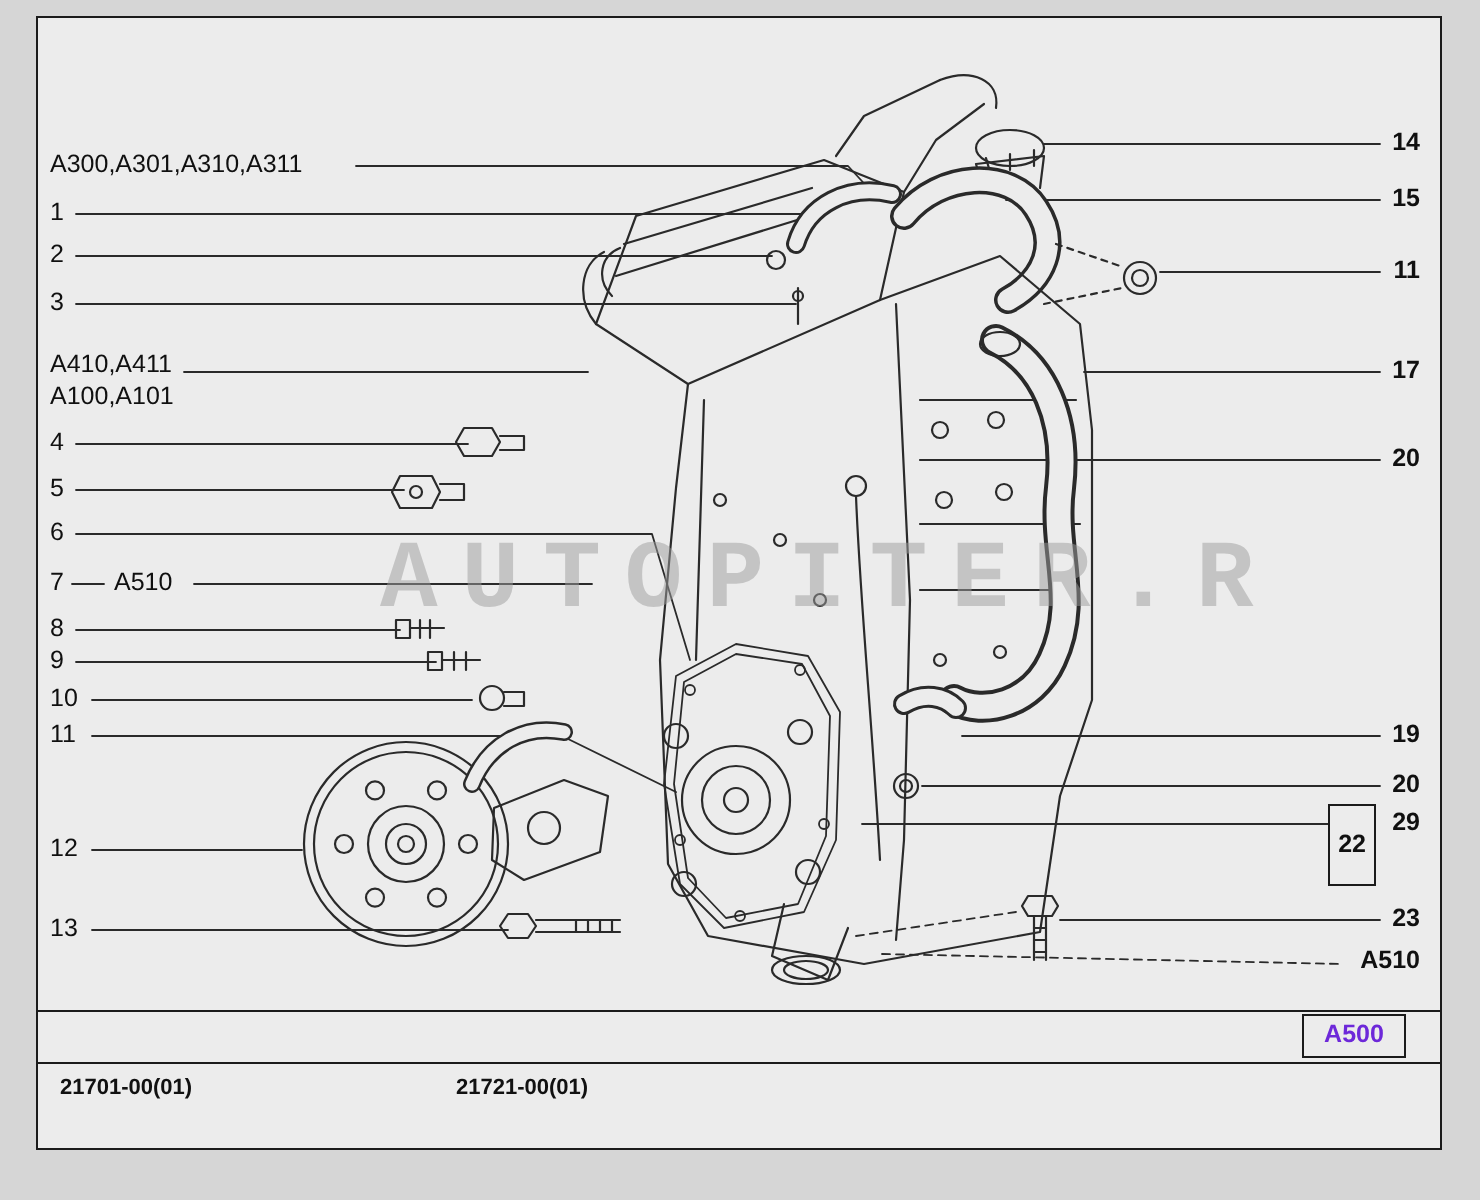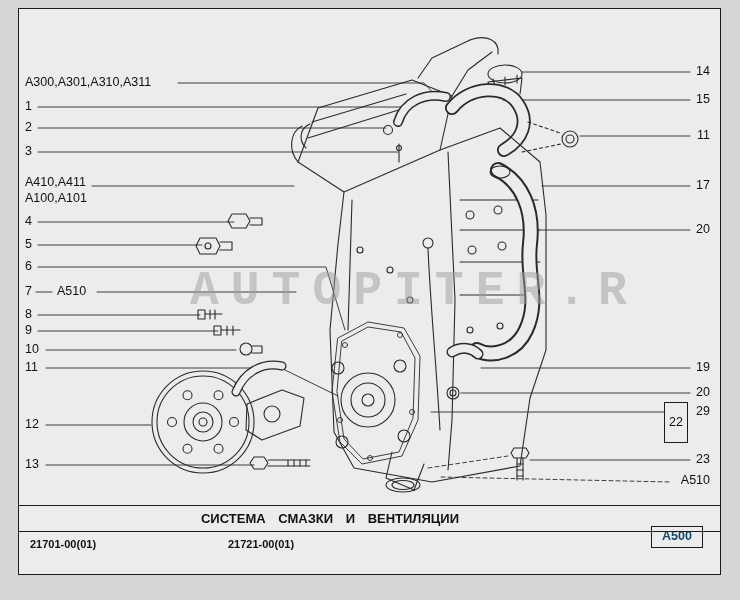--- a/index.html
+++ b/index.html
@@ -18,31 +18,31 @@
   .svg-art { position:absolute; left:0; top:0; pointer-events:none; }
   .watermark {
     position:absolute; left:190px; top:264px;
     font-size:48px; font-weight:bold; letter-spacing:12px;
     color:#9e9e9e; opacity:.5; white-space:nowrap;font-family:Liberation Mono, monospace;
   }
   .callout {
     position:absolute; font-size:12.5px; line-height:15px; color:#101010;
     white-space:nowrap; cursor:pointer;
   }
-  .callout.right { text-align:right; }
+  .callout.right { text-align:right;font-weight:bold; }
   .boxed { border:1.3px solid #1b1b1b; padding:12px 4px; }
   .hline { position:absolute; left:18px; width:703px; border-top:1.6px solid #1b1b1b; }
   .title-text {
     position:absolute; top:511px; left:18px; width:624px; text-align:center;
     font-weight:bold; font-size:13px; word-spacing:9px; color:#111;
   }
   .code-box {
     position:absolute; left:651px; top:507px; width:52px; height:22px;
     border:1.6px solid #1b1b1b; text-align:center; font-weight:bold;
-    font-size:12.5px; line-height:19px; color:#0c4a6e; background:#ececec;margin-top:19px;
+    font-size:12.5px; line-height:19px; color:#6d28d9; background:#ececec;
   }
   .model-col {
     position:absolute; top:537px; font-weight:bold; font-size:11px;
     line-height:15px; color:#111; white-space:nowrap;
   }
 </style>
 </head>
 <body>
 
 <div class="sheet">
@@ -271,21 +271,20 @@
   <div class="callout right" style="right:30px; top:178px">17</div>
   <div class="callout right" style="right:30px; top:222px">20</div>
   <div class="callout right" style="right:30px; top:360px">19</div>
   <div class="callout right" style="right:30px; top:385px">20</div>
   <div class="callout right boxed" style="right:52px; top:402px">22</div>
   <div class="callout right" style="right:30px; top:404px">29</div>
   <div class="callout right" style="right:30px; top:452px">23</div>
   <div class="callout right" style="right:30px; top:473px">A510</div>
 
   <div class="hline" style="top:505px"></div>
-  <div class="title-text">СИСТЕМА СМАЗКИ И ВЕНТИЛЯЦИИ</div>
   <div class="code-box">A500</div>
   <div class="hline" style="top:531px"></div>
 
   <div class="model-col" style="left:30px">
     <div>21701-00(01)</div>
     <div></div>
   </div>
   <div class="model-col" style="left:228px">
     <div>21721-00(01)</div>
     <div></div>

